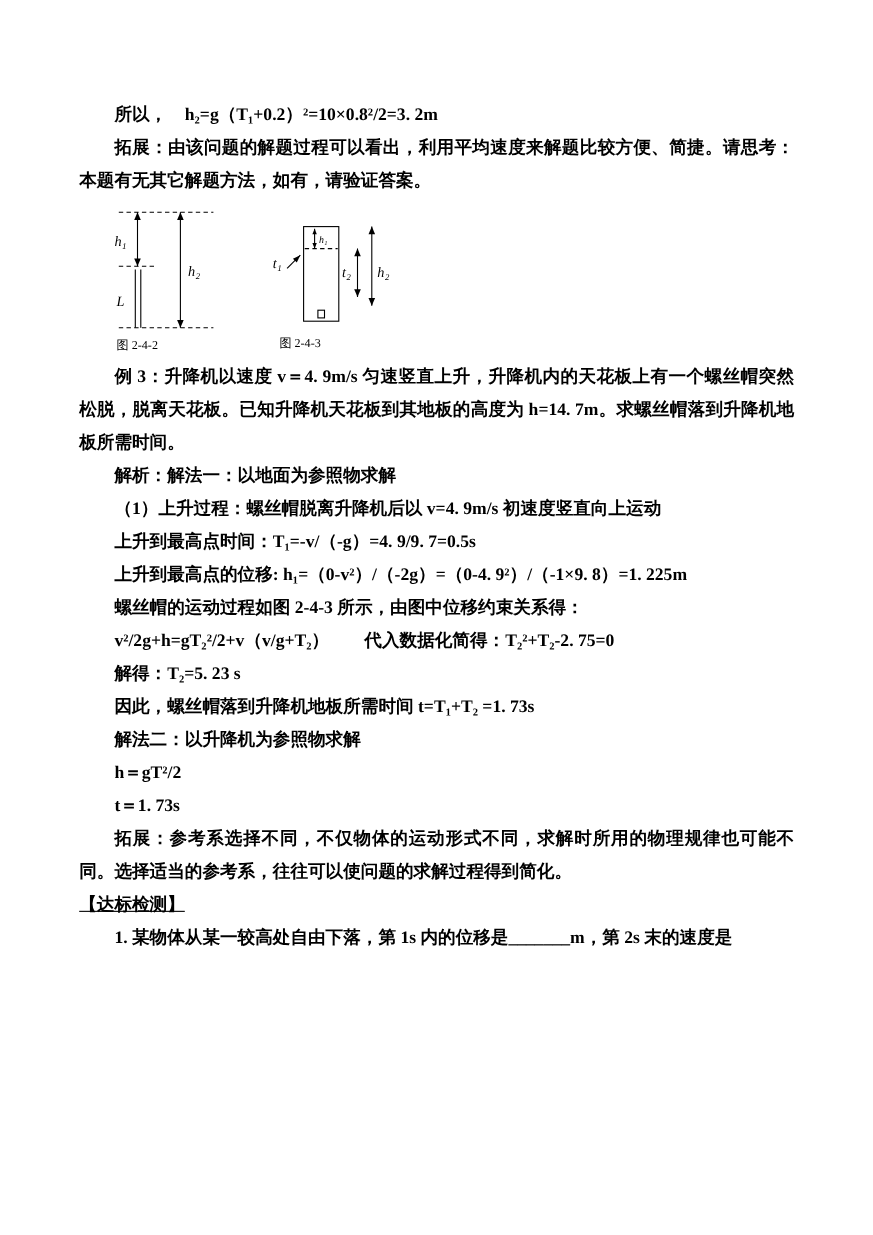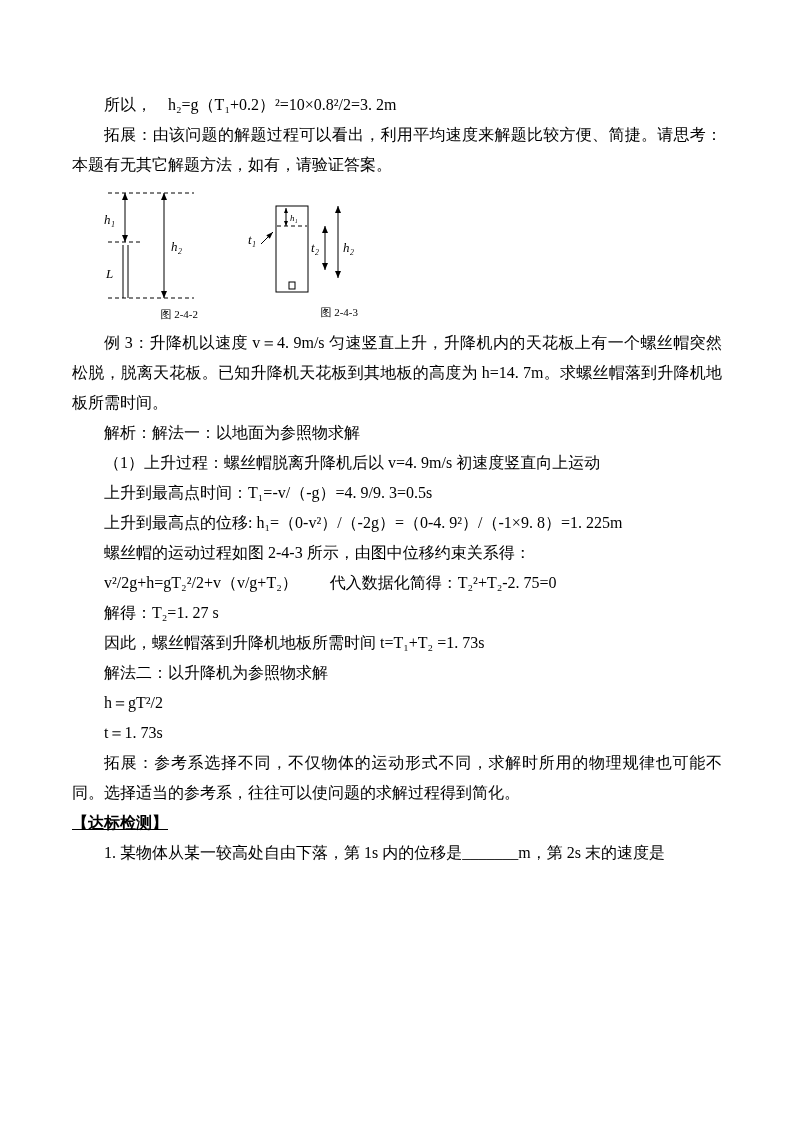--- a/index.html
+++ b/index.html
@@ -16,30 +16,31 @@
   .page {
     width: 794px;
     height: 1123px;
     padding: 90px 72px 0 72px;
   }
   p {
     margin: 0;
     line-height: 30px;
     text-indent: 2em;
     text-align: justify;
+    font-weight: bold;
   }
   p.no-indent { text-indent: 0; text-decoration: underline; }
   p.bold { font-weight: bold; }
   .figures {
     display: flex;
     align-items: flex-start;
     gap: 48px;
     margin: 8px 0 4px 26px;
   }
-  figure { margin: 0; text-align: right; }
+  figure { margin: 0; }
   figure.offset { margin-top: 16px; }
   figcaption {
     font-size: 11px;
     line-height: 20px;
     padding-left: 8px;
   }
   svg { display: block; }
   .solid { stroke: #000; stroke-width: 1; fill: none; }
   .dash  { stroke: #000; stroke-width: 1; stroke-dasharray: 4 3; fill: none; }
   .fillb { fill: #000; stroke: none; }
@@ -117,25 +118,25 @@
         <rect class="solid" x="43" y="78" width="6" height="7"></rect>
       </svg>
       <figcaption>图 2-4-3</figcaption>
     </figure>
 
   </div>
 
   <p>例 3：升降机以速度 v＝4. 9m/s 匀速竖直上升，升降机内的天花板上有一个螺丝帽突然松脱，脱离天花板。已知升降机天花板到其地板的高度为 h=14. 7m。求螺丝帽落到升降机地板所需时间。</p>
   <p>解析：解法一：以地面为参照物求解</p>
   <p>（1）上升过程：螺丝帽脱离升降机后以 v=4. 9m/s 初速度竖直向上运动</p>
-  <p>上升到最高点时间：T₁=-v/（-g）=4. 9/9. 3=0.5s</p>
+  <p>上升到最高点时间：T₁=-v/（-g）=4. 9/9. 7=0.5s</p>
   <p>上升到最高点的位移: h₁=（0-v²）/（-2g）=（0-4. 9²）/（-1×9. 8）=1. 225m</p>
   <p>螺丝帽的运动过程如图 2-4-3 所示，由图中位移约束关系得：</p>
   <p>v²/2g+h=gT₂²/2+v（v/g+T₂）　　代入数据化简得：T₂²+T₂-2. 75=0</p>
-  <p>解得：T₂=1. 27 s</p>
+  <p>解得：T₂=5. 23 s</p>
   <p>因此，螺丝帽落到升降机地板所需时间 t=T₁+T₂ =1. 73s</p>
   <p>解法二：以升降机为参照物求解</p>
   <p>h＝gT²/2</p>
   <p>t＝1. 73s</p>
   <p>拓展：参考系选择不同，不仅物体的运动形式不同，求解时所用的物理规律也可能不同。选择适当的参考系，往往可以使问题的求解过程得到简化。</p>
   <p class="bold no-indent">【达标检测】</p>
   <p>1. 某物体从某一较高处自由下落，第 1s 内的位移是_______m，第 2s 末的速度是</p>
 
 </main>
 

